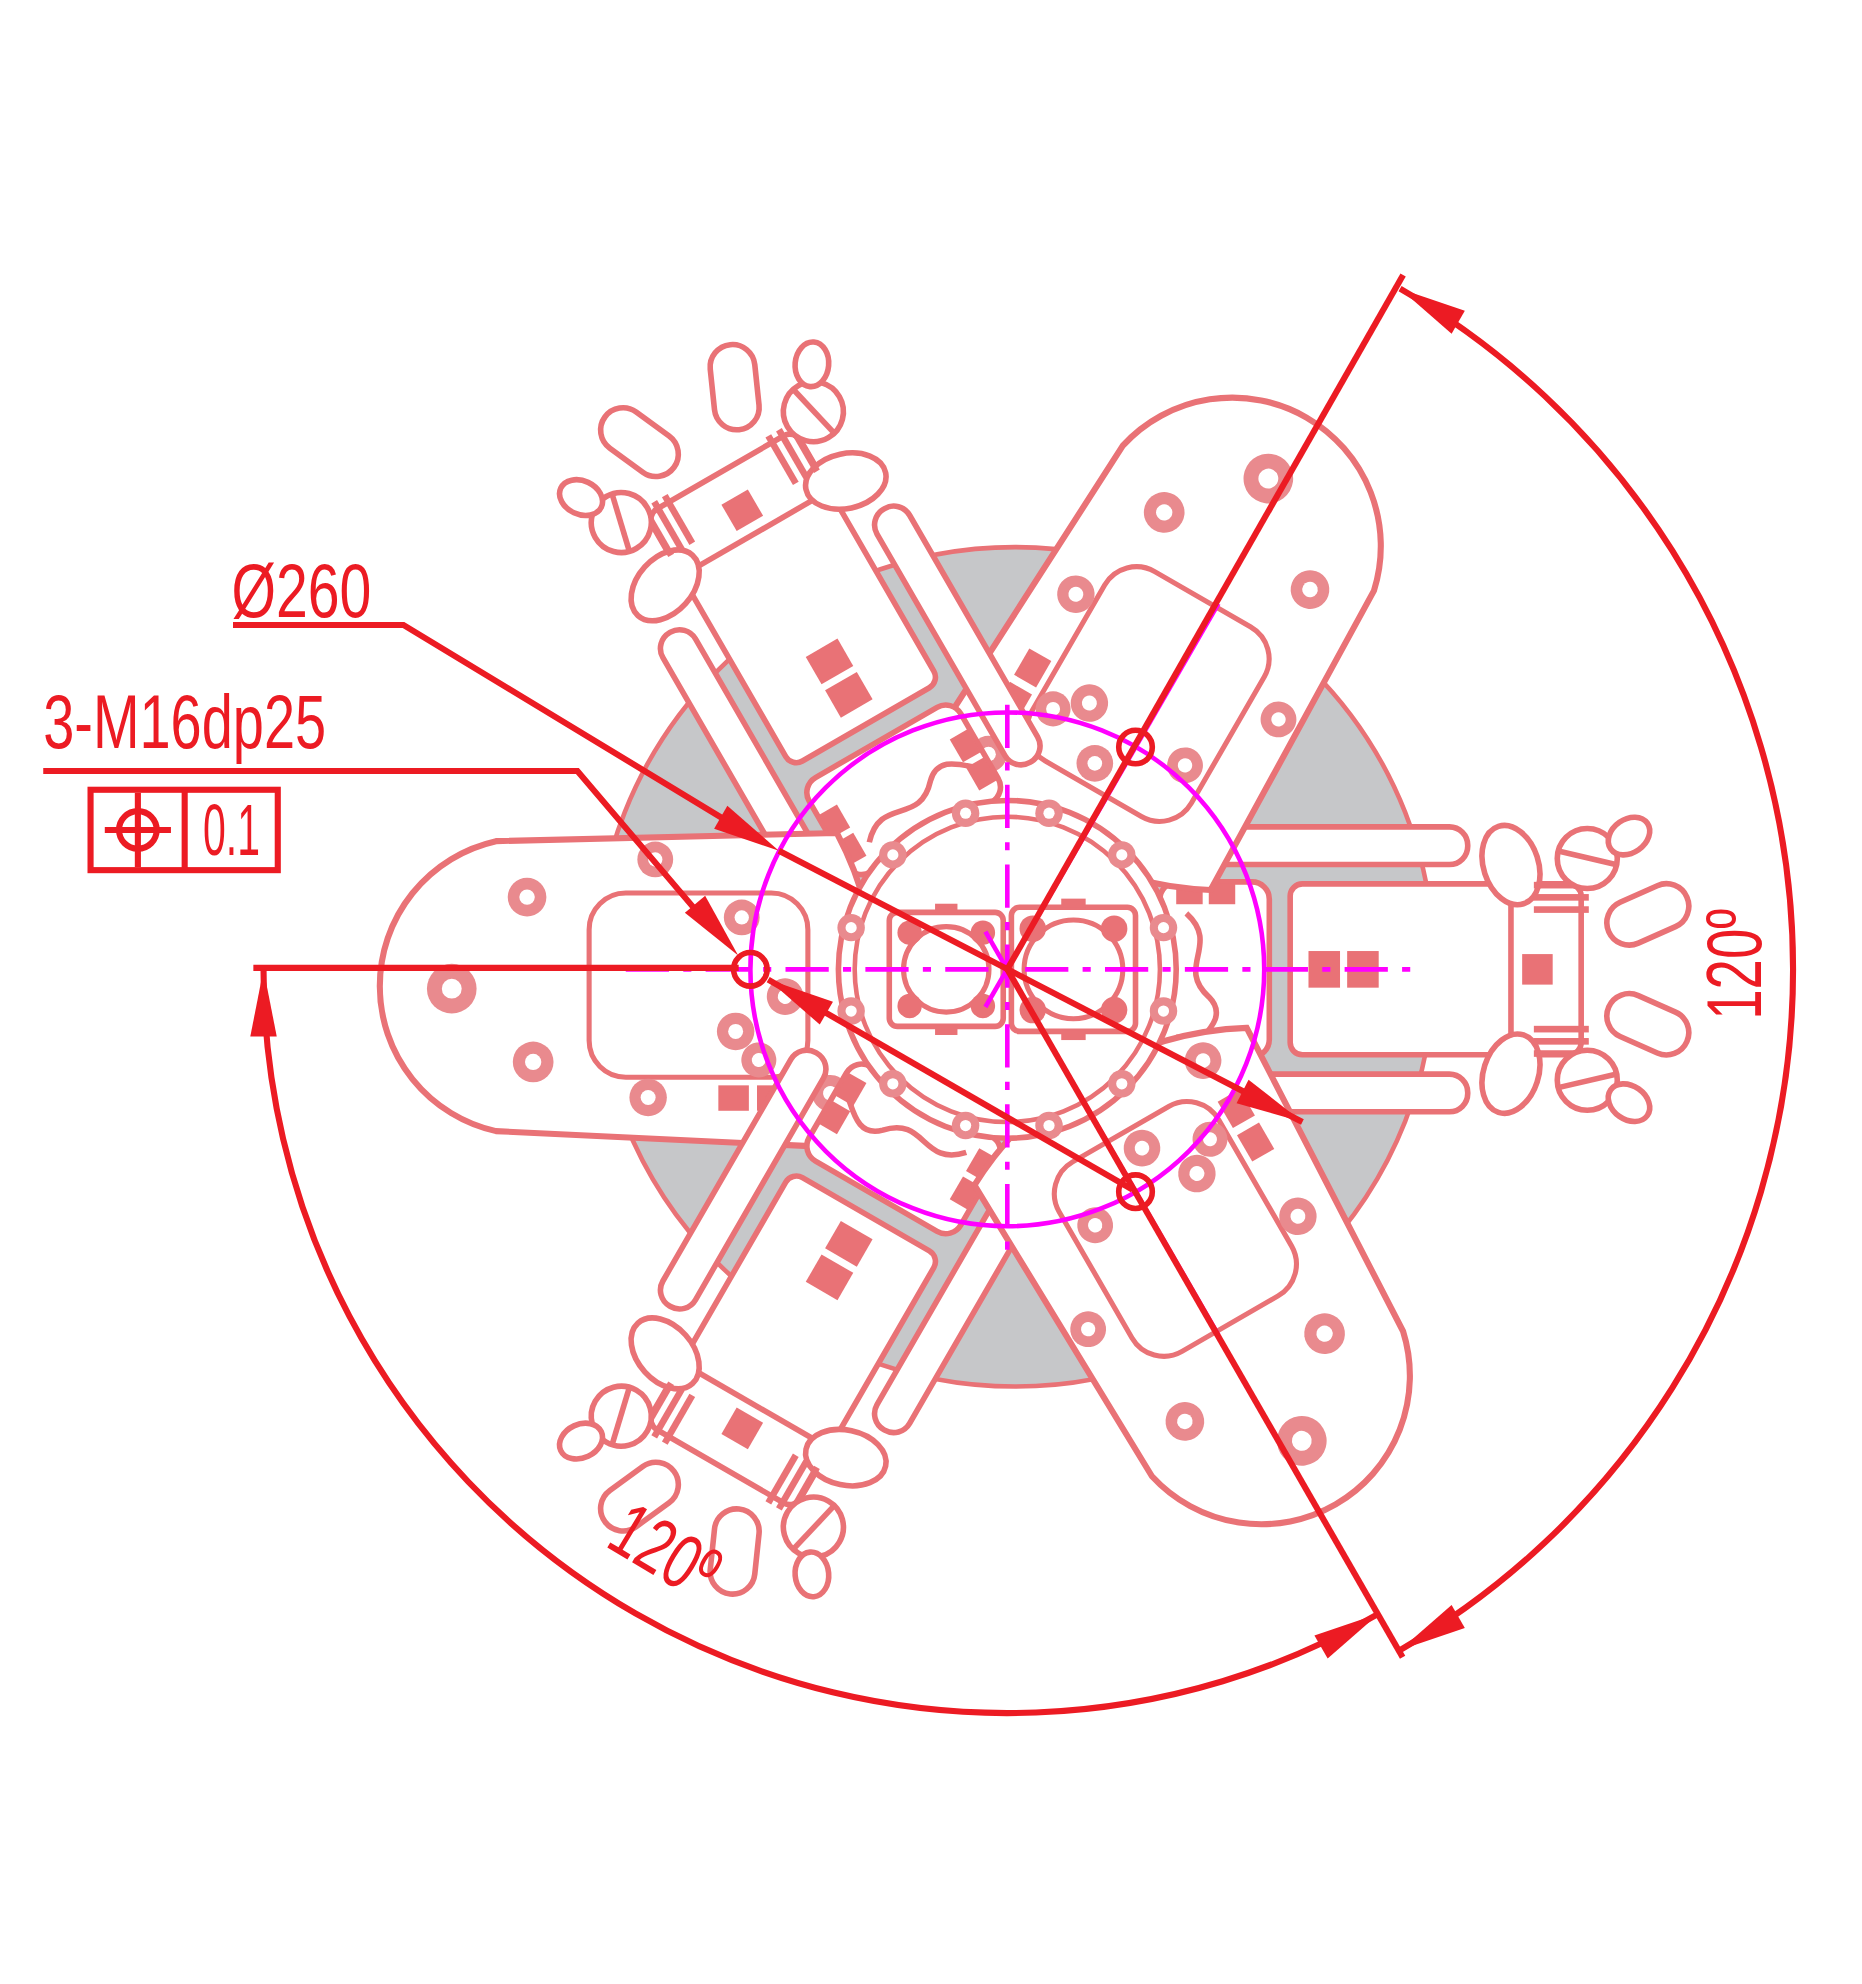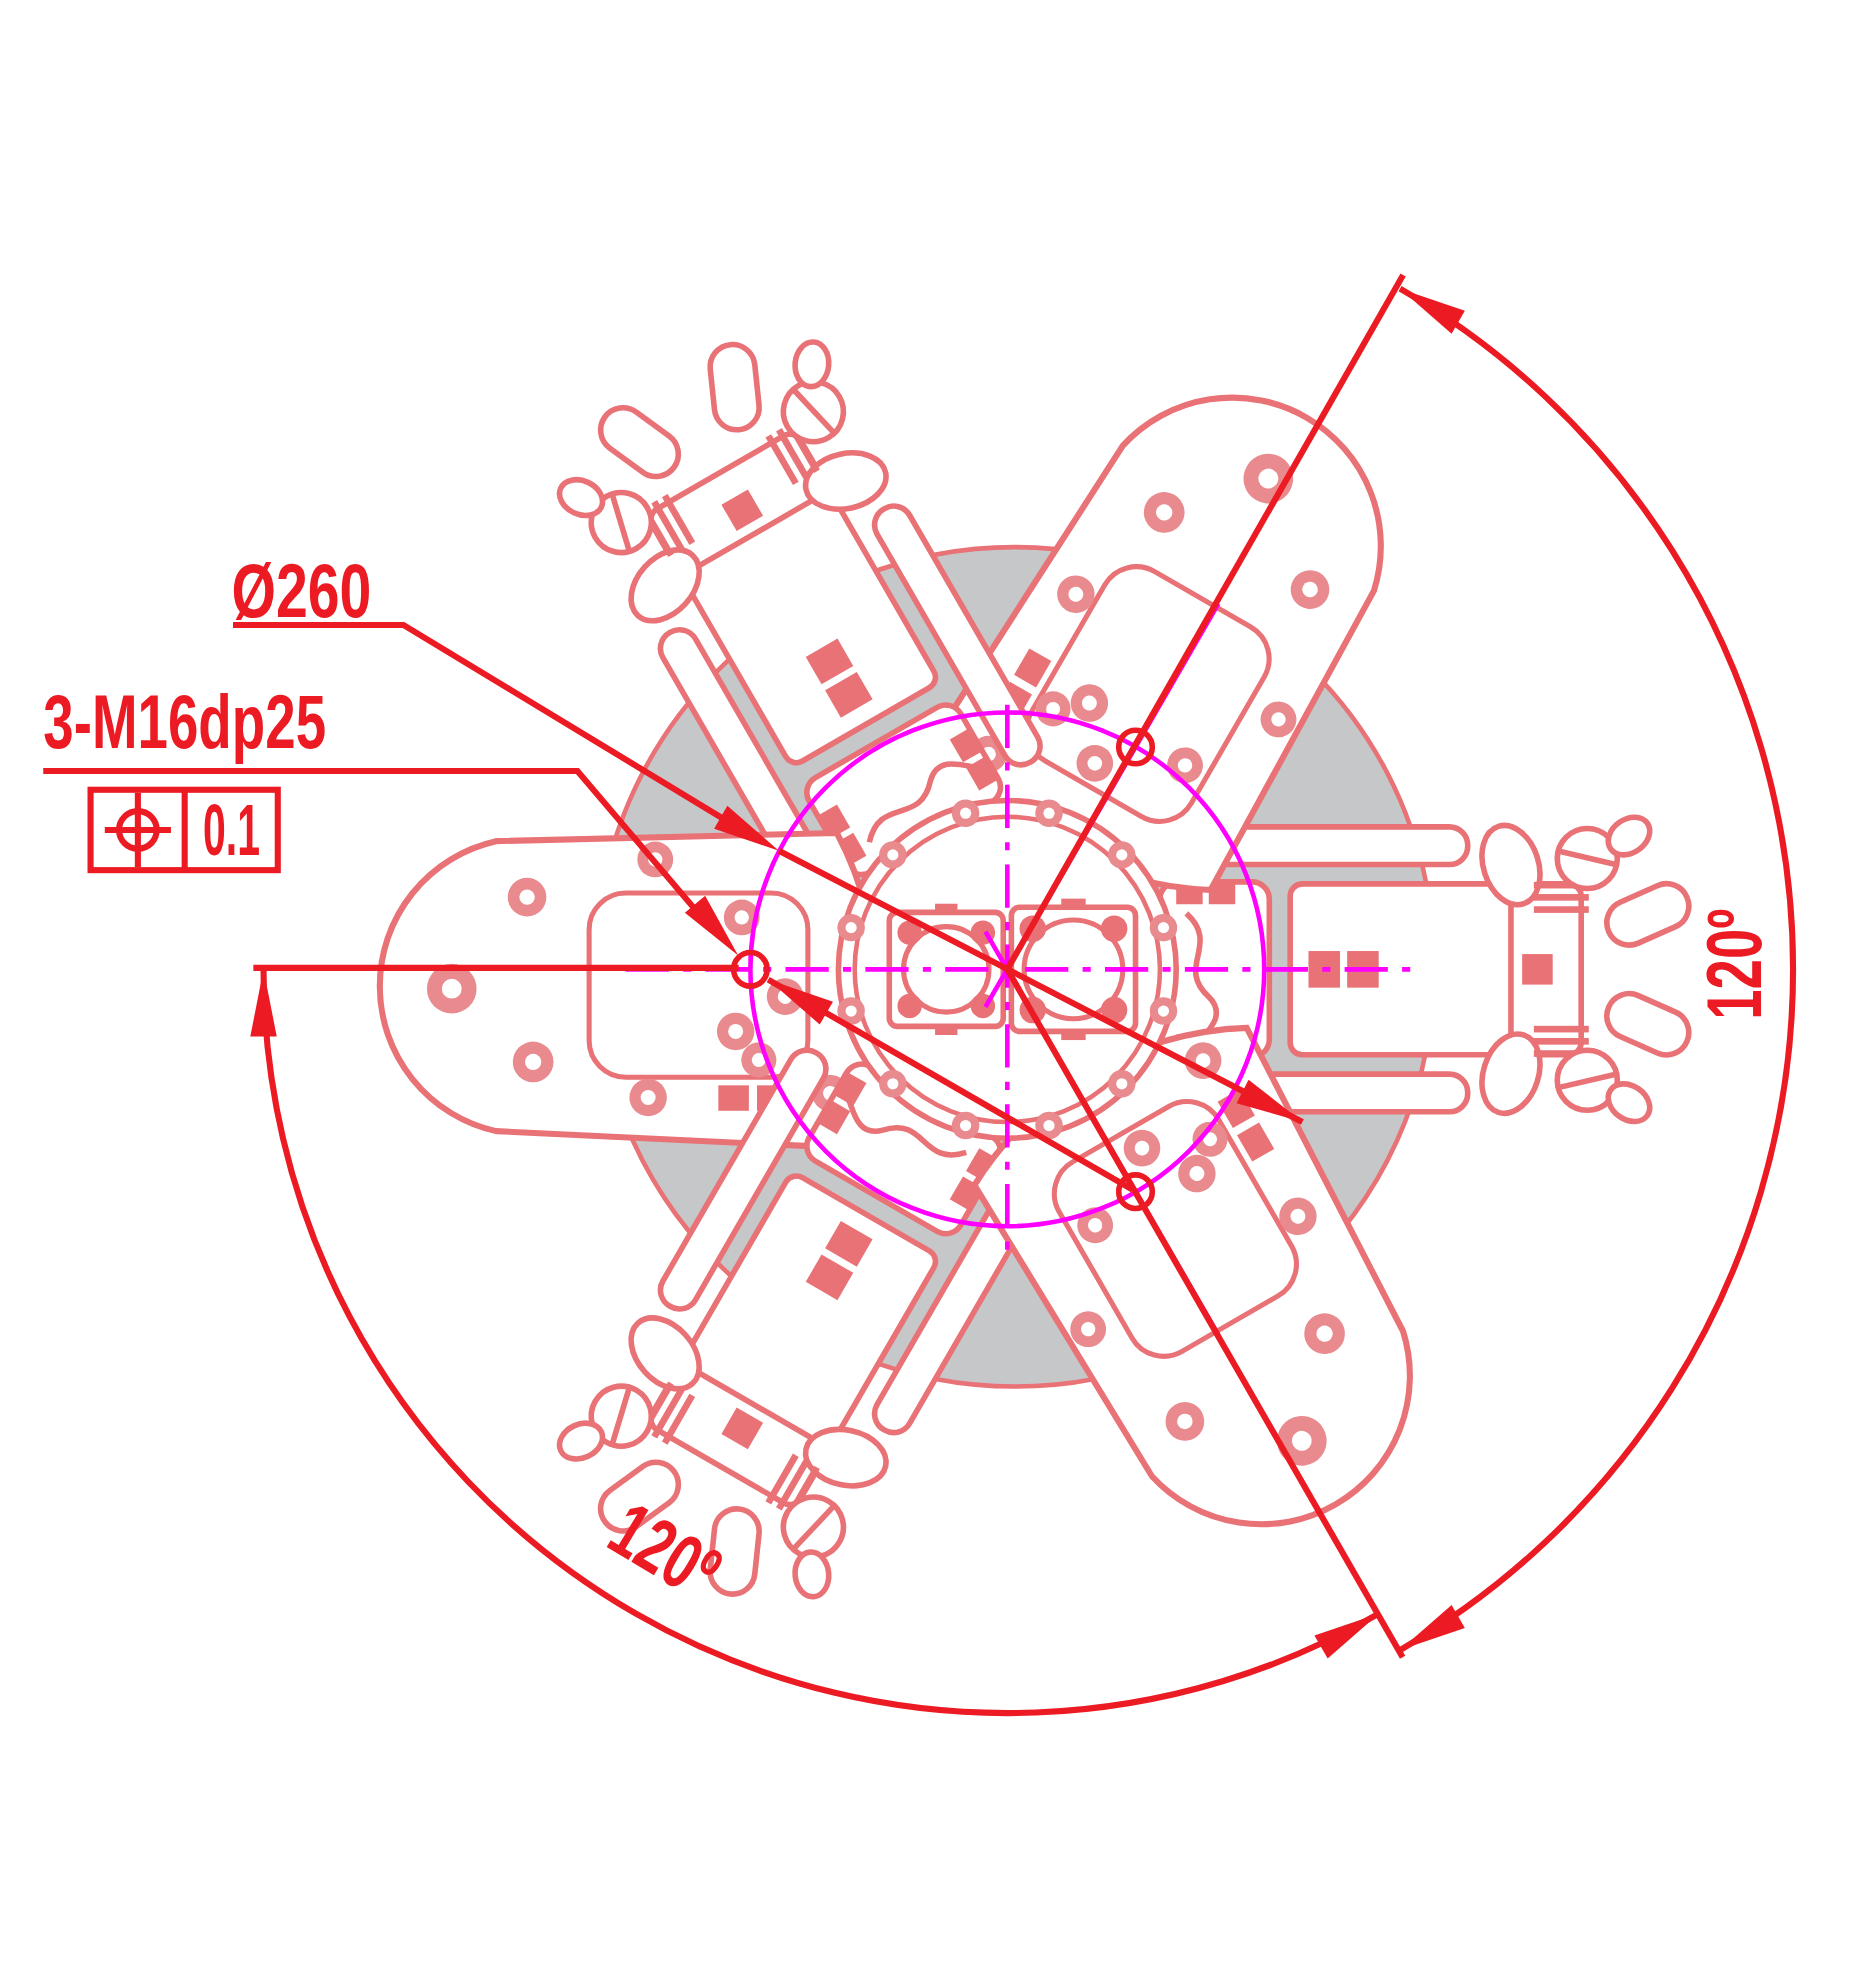--- a/index.html
+++ b/index.html
@@ -1,16 +1,16 @@
 <!DOCTYPE html>
 <html style="font-size:8.1px"><head>
 <meta charset="utf-8">
 <style>
   html,body{margin:0;padding:0;background:#ffffff;}
-  .stage{width:1862px;height:1985px;position:relative;background:#fff;overflow:hidden;font-weight:bold;}
+  .stage{width:1862px;height:1985px;position:relative;background:#fff;overflow:hidden;}
   svg{display:block;}
   text{font-family:"Liberation Sans", sans-serif;}
 </style>
 </head>
 <body>
 
 <div class="stage">
 <svg width="1862" height="1985" viewBox="0 0 3660 3901" xmlns="http://www.w3.org/2000/svg">
 
   <defs>

